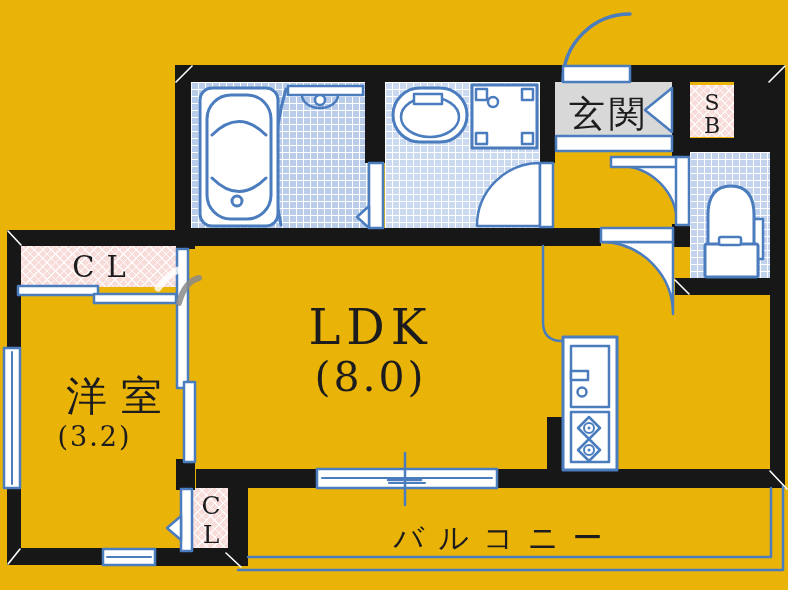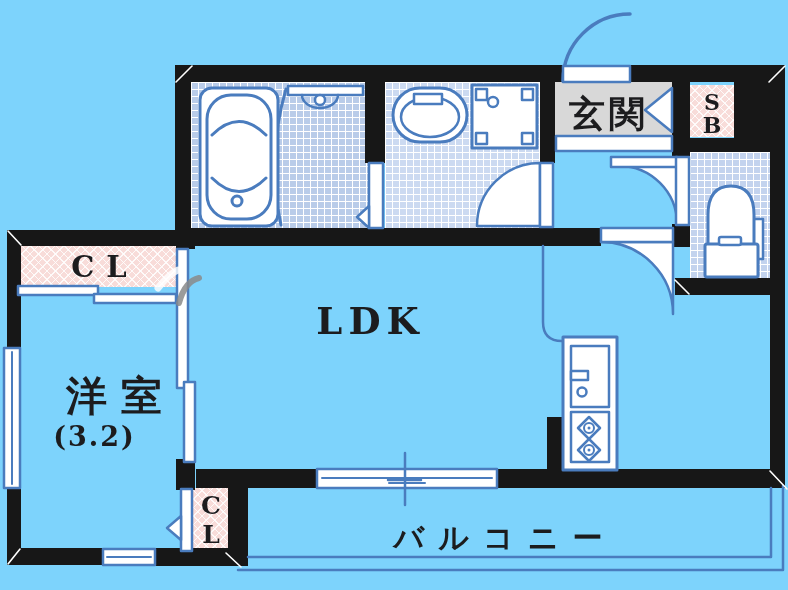--- a/index.html
+++ b/index.html
@@ -1,33 +1,33 @@
 <!DOCTYPE html>
 <html><head>
 <meta charset="utf-8">
 <style>
   html,body{margin:0;padding:0;background:#ffffff;}
-  #plan{position:relative;width:788px;height:590px;background:#7dd3fc;overflow:hidden;
-        font-family:"DejaVu Serif","Liberation Serif",serif;font-weight:bold;}
+  #plan{position:relative;width:788px;height:590px;background:#eab308;overflow:hidden;
+        font-family:"DejaVu Serif","Liberation Serif",serif;}
   
   .tile{position:absolute;z-index:1;}
   .tile-bath{background-color:#b9cce9;background-image:linear-gradient(#ffffff 1px,transparent 1px),linear-gradient(90deg,#ffffff 1px,transparent 1px);background-size:7px 7px;}
   .tile-wash{background-color:#ccdaf1;background-image:linear-gradient(#ffffff 1px,transparent 1px),linear-gradient(90deg,#ffffff 1px,transparent 1px);background-size:7px 7px;}
   .tile-toilet{background-color:#c3d3ee;background-image:linear-gradient(#ffffff 1px,transparent 1px),linear-gradient(90deg,#ffffff 1px,transparent 1px);background-size:7px 7px;}
   .pink{background-color:#f8dcd9;background-image:repeating-linear-gradient(45deg,rgba(255,255,255,.85) 0 1px,transparent 1px 6px),repeating-linear-gradient(-45deg,rgba(255,255,255,.85) 0 1px,transparent 1px 6px);}
   .gray{background-color:#d8d8d8;}
   
   .w{position:absolute;background:#171717;z-index:2;}
   svg.lines{position:absolute;left:0;top:0;z-index:3;}
   
   .lbl{position:absolute;z-index:4;color:#1c1c1e;text-align:center;white-space:nowrap;}
   .l-genkan{left:553px;top:90px;width:112px;font-size:36px;letter-spacing:4px;}
   .l-sb{left:690px;top:91px;width:44px;font-size:22px;line-height:23px;}
   .l-wash{left:397px;top:144px;width:130px;font-size:26px;line-height:33px;}
-  .l-ldk{left:283px;top:299px;width:175px;font-size:37px;letter-spacing:6px;}
+  .l-ldk{left:283px;top:299px;width:175px;font-size:48px;letter-spacing:6px;}
   .l-ldk2{left:283px;top:353px;width:175px;font-size:41px;letter-spacing:3px;}
   .l-yo{left:22px;top:369px;width:150px;font-size:41px;letter-spacing:14px;padding-left:24px;}
   .l-yo2{left:12px;top:421px;width:165px;font-size:27px;letter-spacing:2px;}
   .l-cl{left:60px;top:250px;width:90px;font-size:29px;letter-spacing:12px;}
   .l-cl2{left:195px;top:491px;width:32px;font-size:25px;line-height:29px;}
   .l-bal{left:380px;top:518px;width:250px;font-size:30px;letter-spacing:14px;}
 </style>
 </head>
 <body>
 
@@ -205,20 +205,21 @@
       <path d="M179,303 Q185,281 199,278" stroke="#8a8a8a" stroke-width="6" opacity="0.85"></path>
     </g>
   </svg>
 
   <div class="lbl l-genkan">玄関</div>
   <div class="lbl l-sb">
     <span>S</span><br>
     <span>B</span>
   </div>
   <div class="lbl l-ldk">LDK</div>
+  <div class="lbl l-ldk2">(8.0)</div>
   <div class="lbl l-yo">洋室</div>
   <div class="lbl l-yo2">(3.2)</div>
   <div class="lbl l-cl">CL</div>
   <div class="lbl l-cl2">
     <span>C</span><br>
     <span>L</span>
   </div>
   <div class="lbl l-bal">バルコニー</div>
 
 </div>

